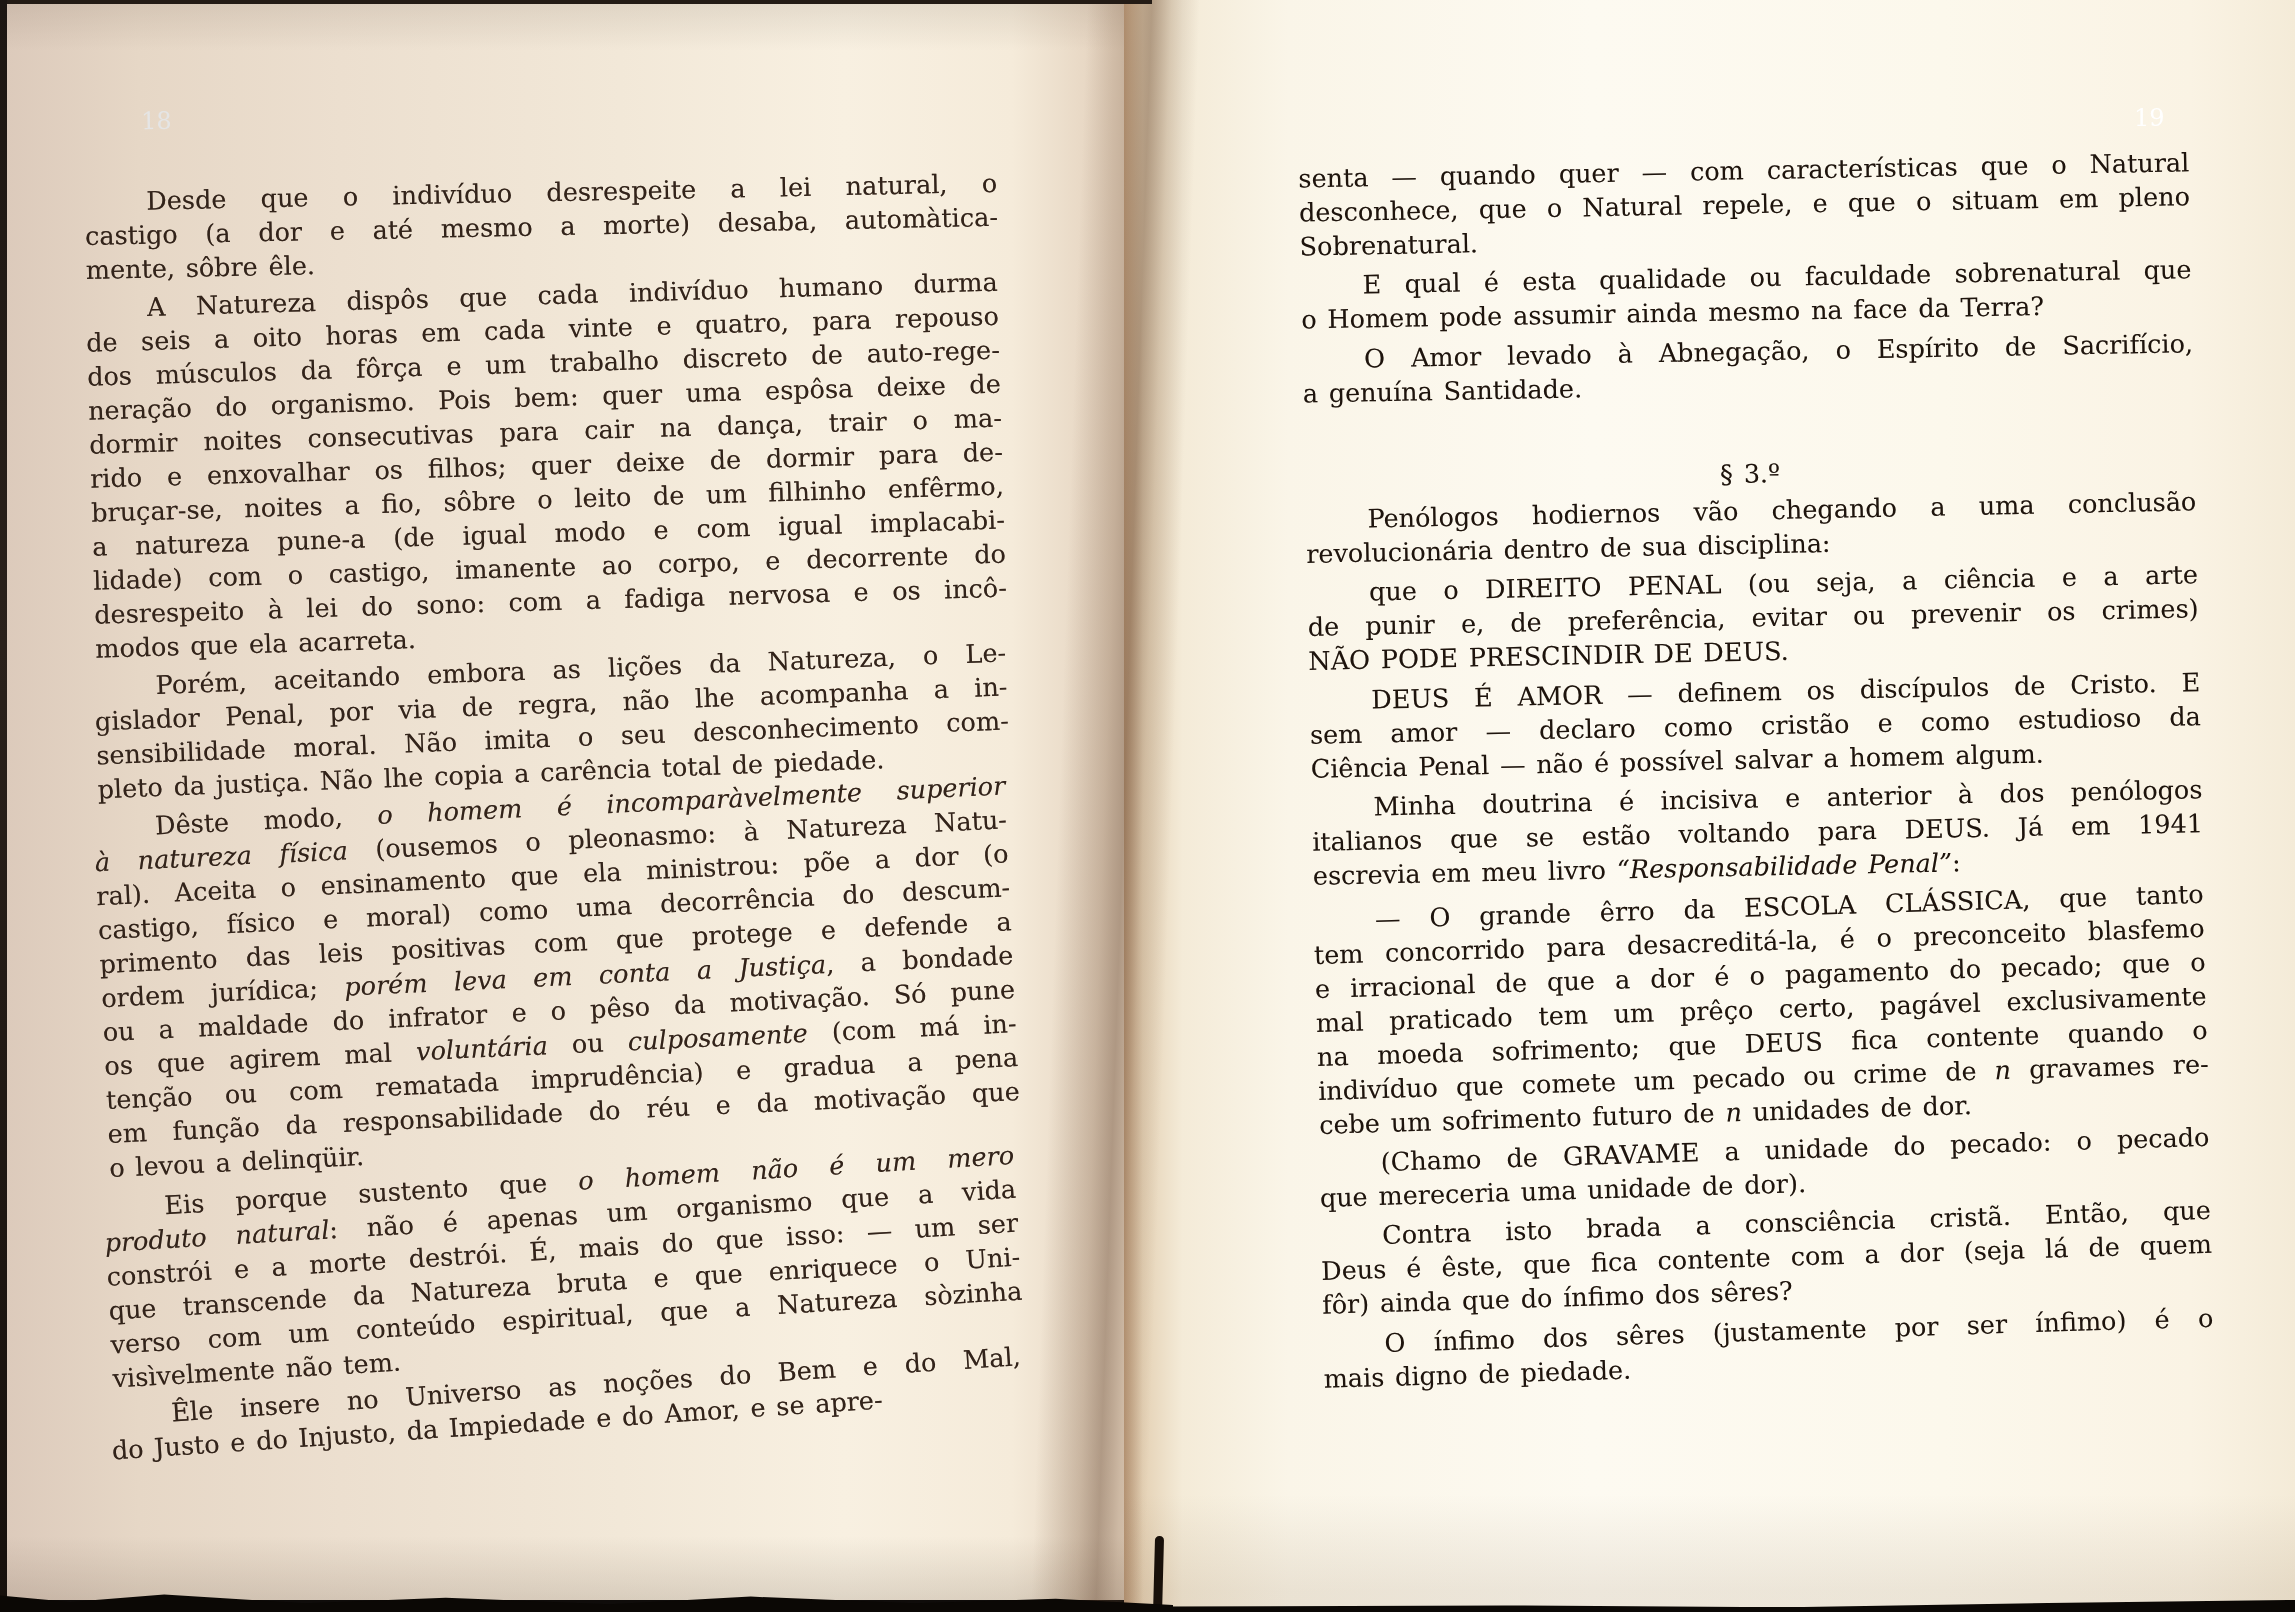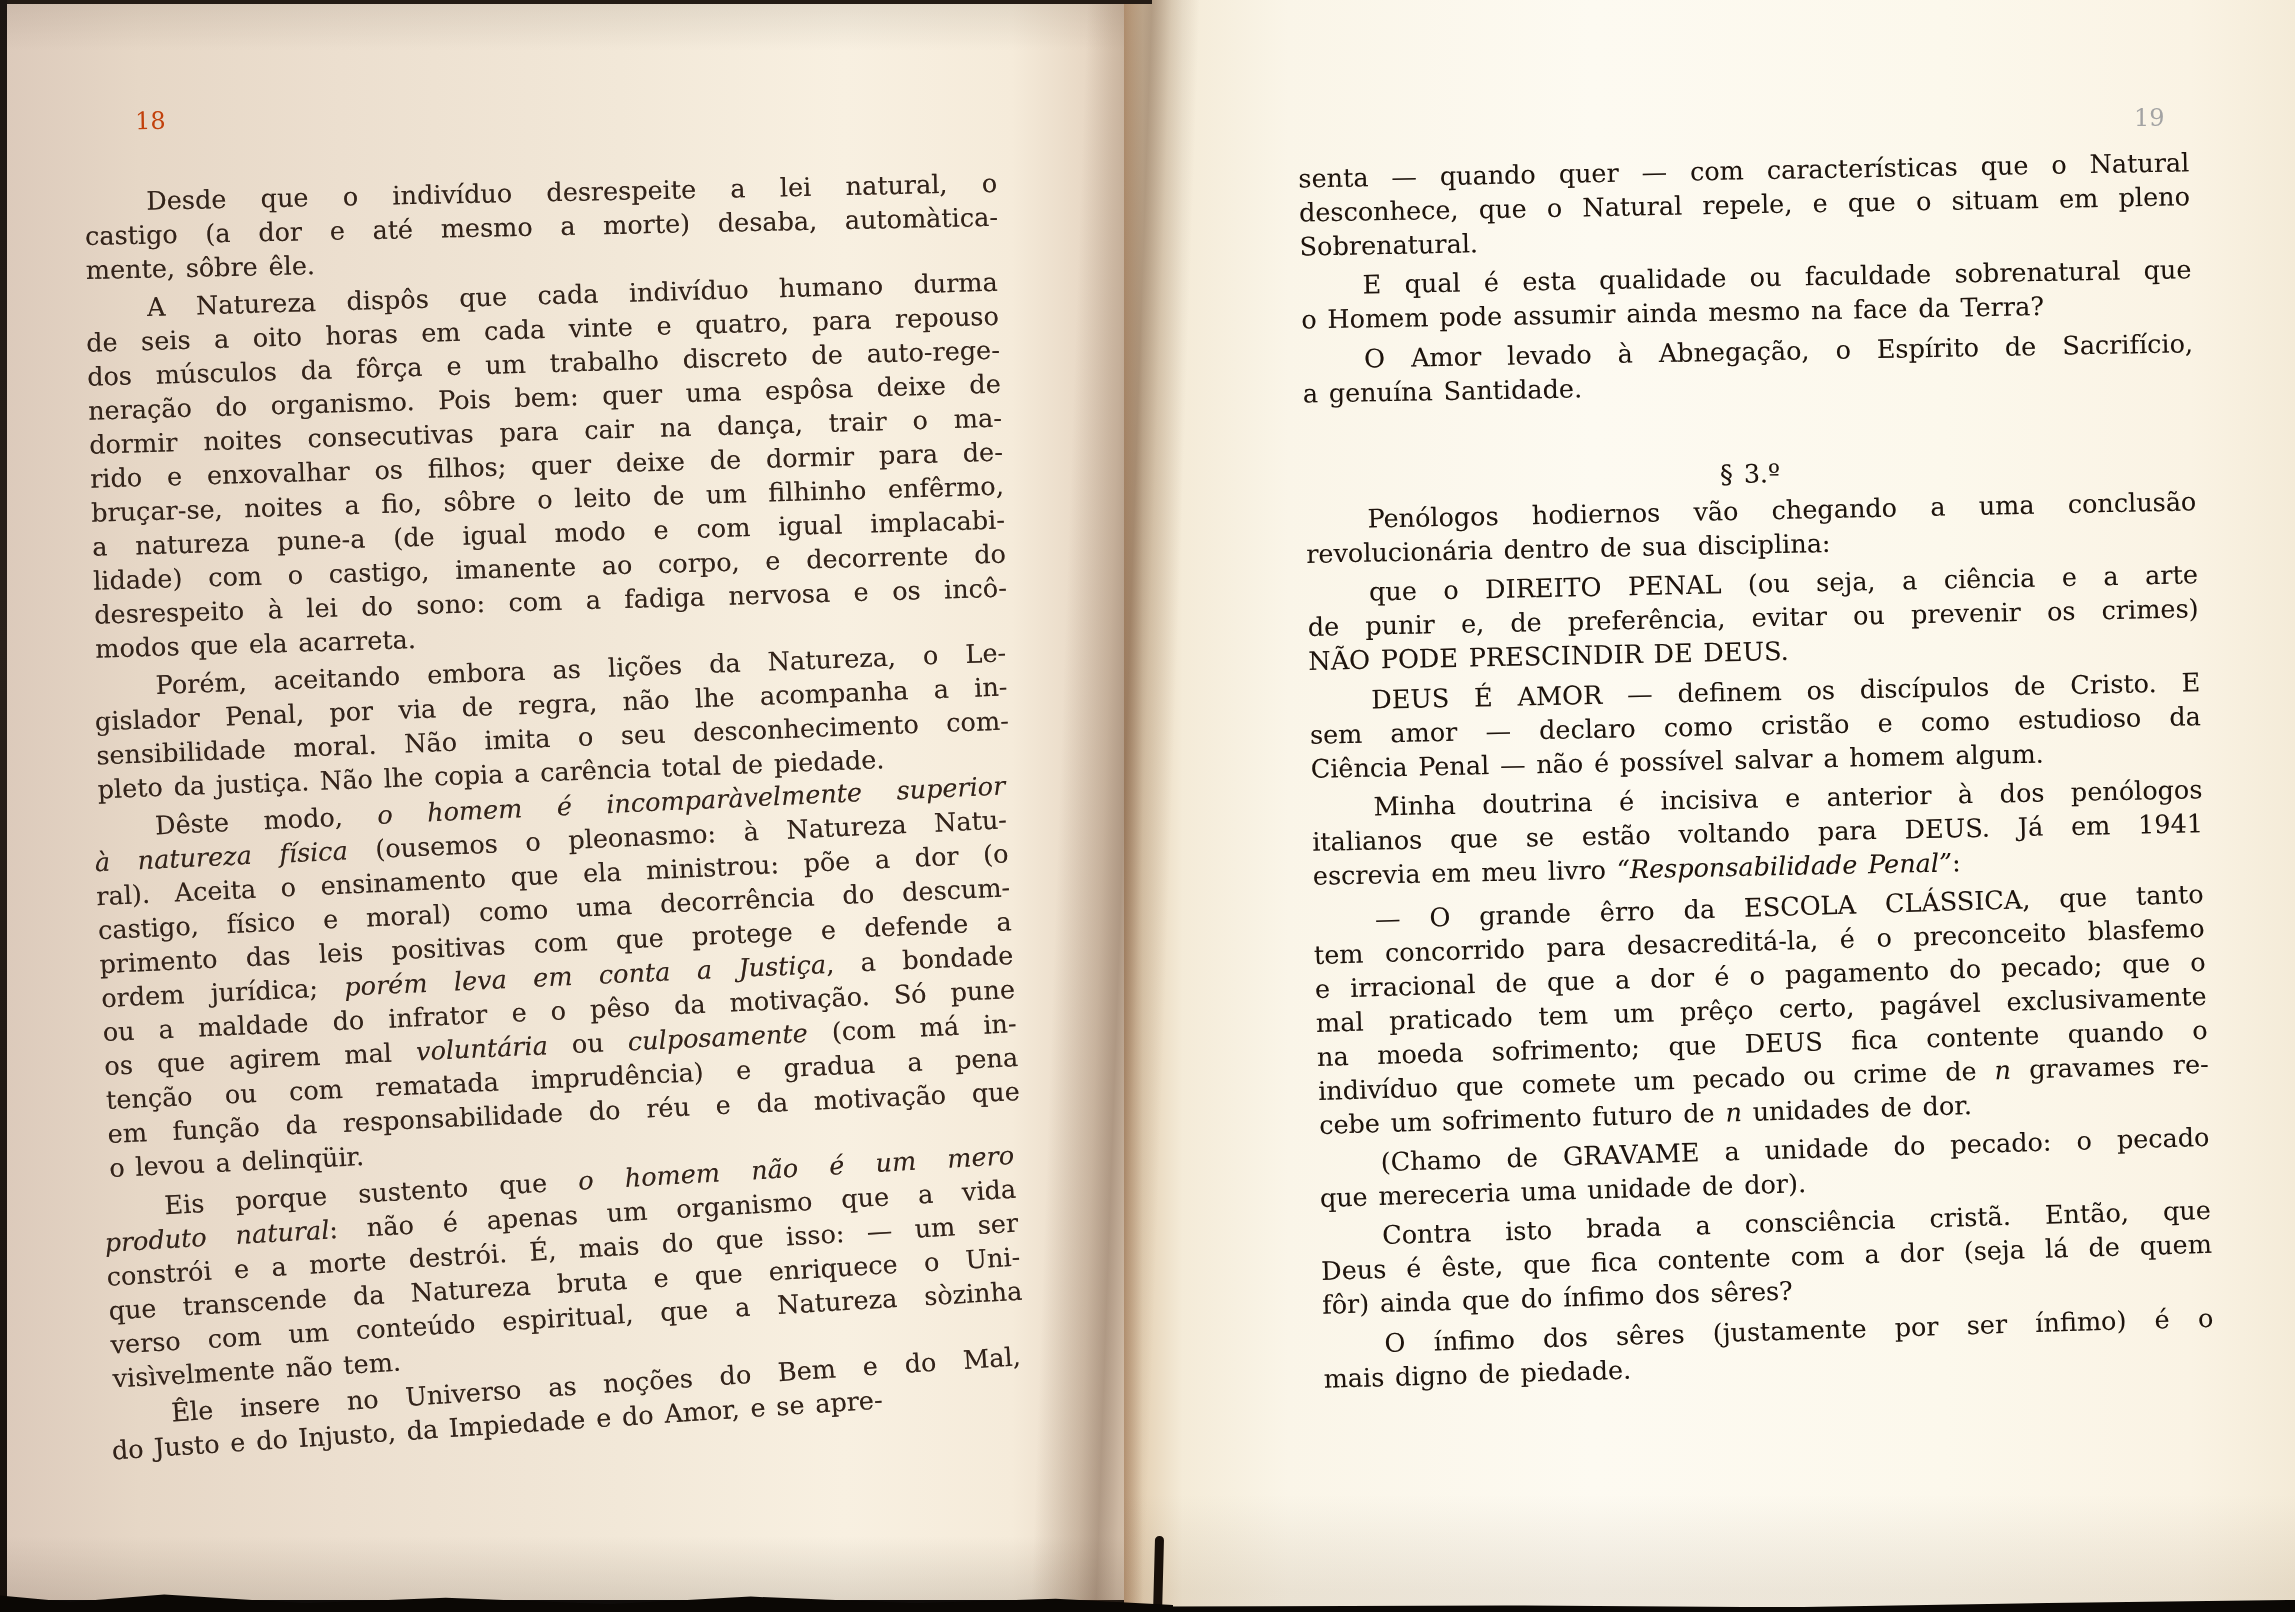--- a/index.html
+++ b/index.html
@@ -36,22 +36,22 @@
     background:linear-gradient(to bottom,#1c1612,#2a211b 40%,#16100c);}
   .edge-bottom-left{
     position:absolute;left:0;top:1590px;width:1173px;height:22px;background:#0b0805;z-index:4;
     clip-path:polygon(0 100%,0 25%,6% 55%,14% 20%,26% 60%,38% 35%,52% 65%,64% 30%,78% 60%,90% 40%,100% 68%,100% 100%);
   }
   .edge-bottom-right{
     position:absolute;left:1168px;top:1600px;width:1128px;height:12px;background:#0b0805;z-index:4;
     clip-path:polygon(0 55%,30% 45%,55% 60%,78% 25%,100% 0,100% 100%,0 100%);
   }
   .page-num{position:absolute;z-index:3;font-size:24px;}
-  .page-num-left{left:135px;top:107px;color:#c2410c;transform:rotate(-1deg);}
-  .page-num-right{left:2134px;top:104px;color:#a3a3a3;}
+  .page-num-left{left:141px;top:107px;color:#e5e5e5;transform:rotate(-1deg);}
+  .page-num-right{left:2134px;top:104px;color:#ffffff;}
   .text-col{position:absolute;z-index:3;font-size:25.5px;line-height:34px;word-spacing:2.7px;}
   .text-col-left{
     left:84px;top:185px;width:913px;color:#32231a;
     transform:rotate(-1.2deg);transform-origin:left top;
     text-shadow:0 0 0.5px rgba(45,28,16,0.45);
   }
   .text-col-right{
     left:1298px;top:163px;width:891px;color:#1e140d;
     transform:rotate(-1.2deg);transform-origin:left top;
     text-shadow:0 0 0.5px rgba(25,15,8,0.3);

